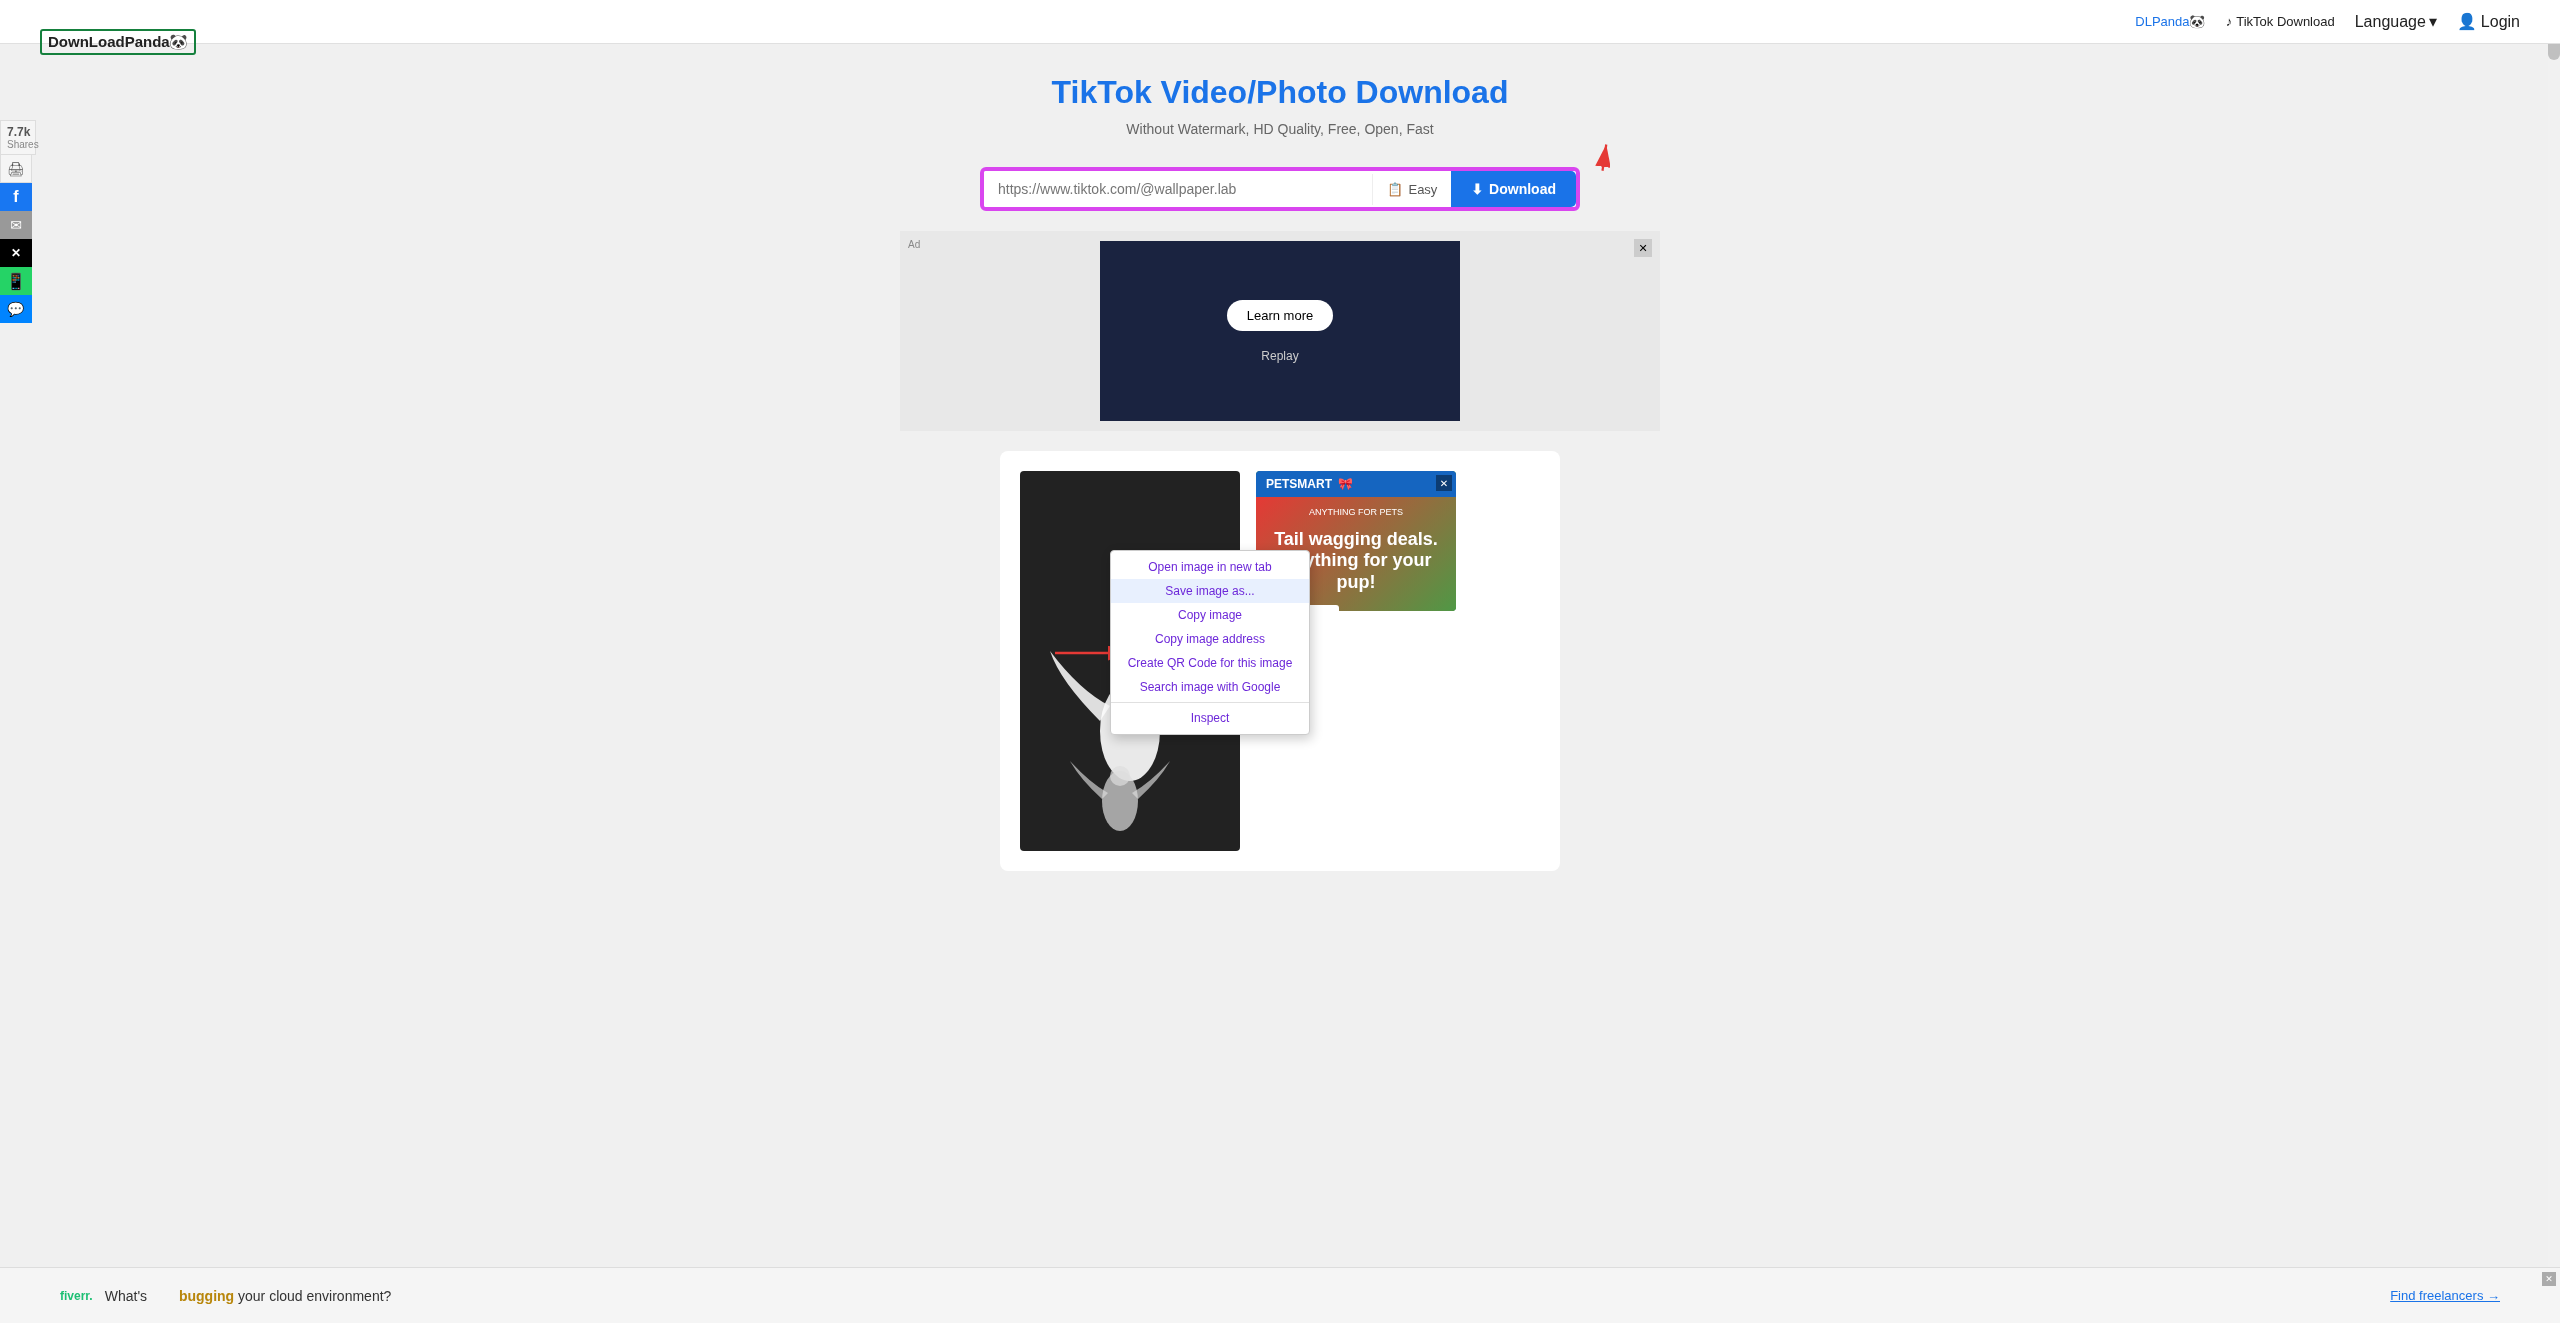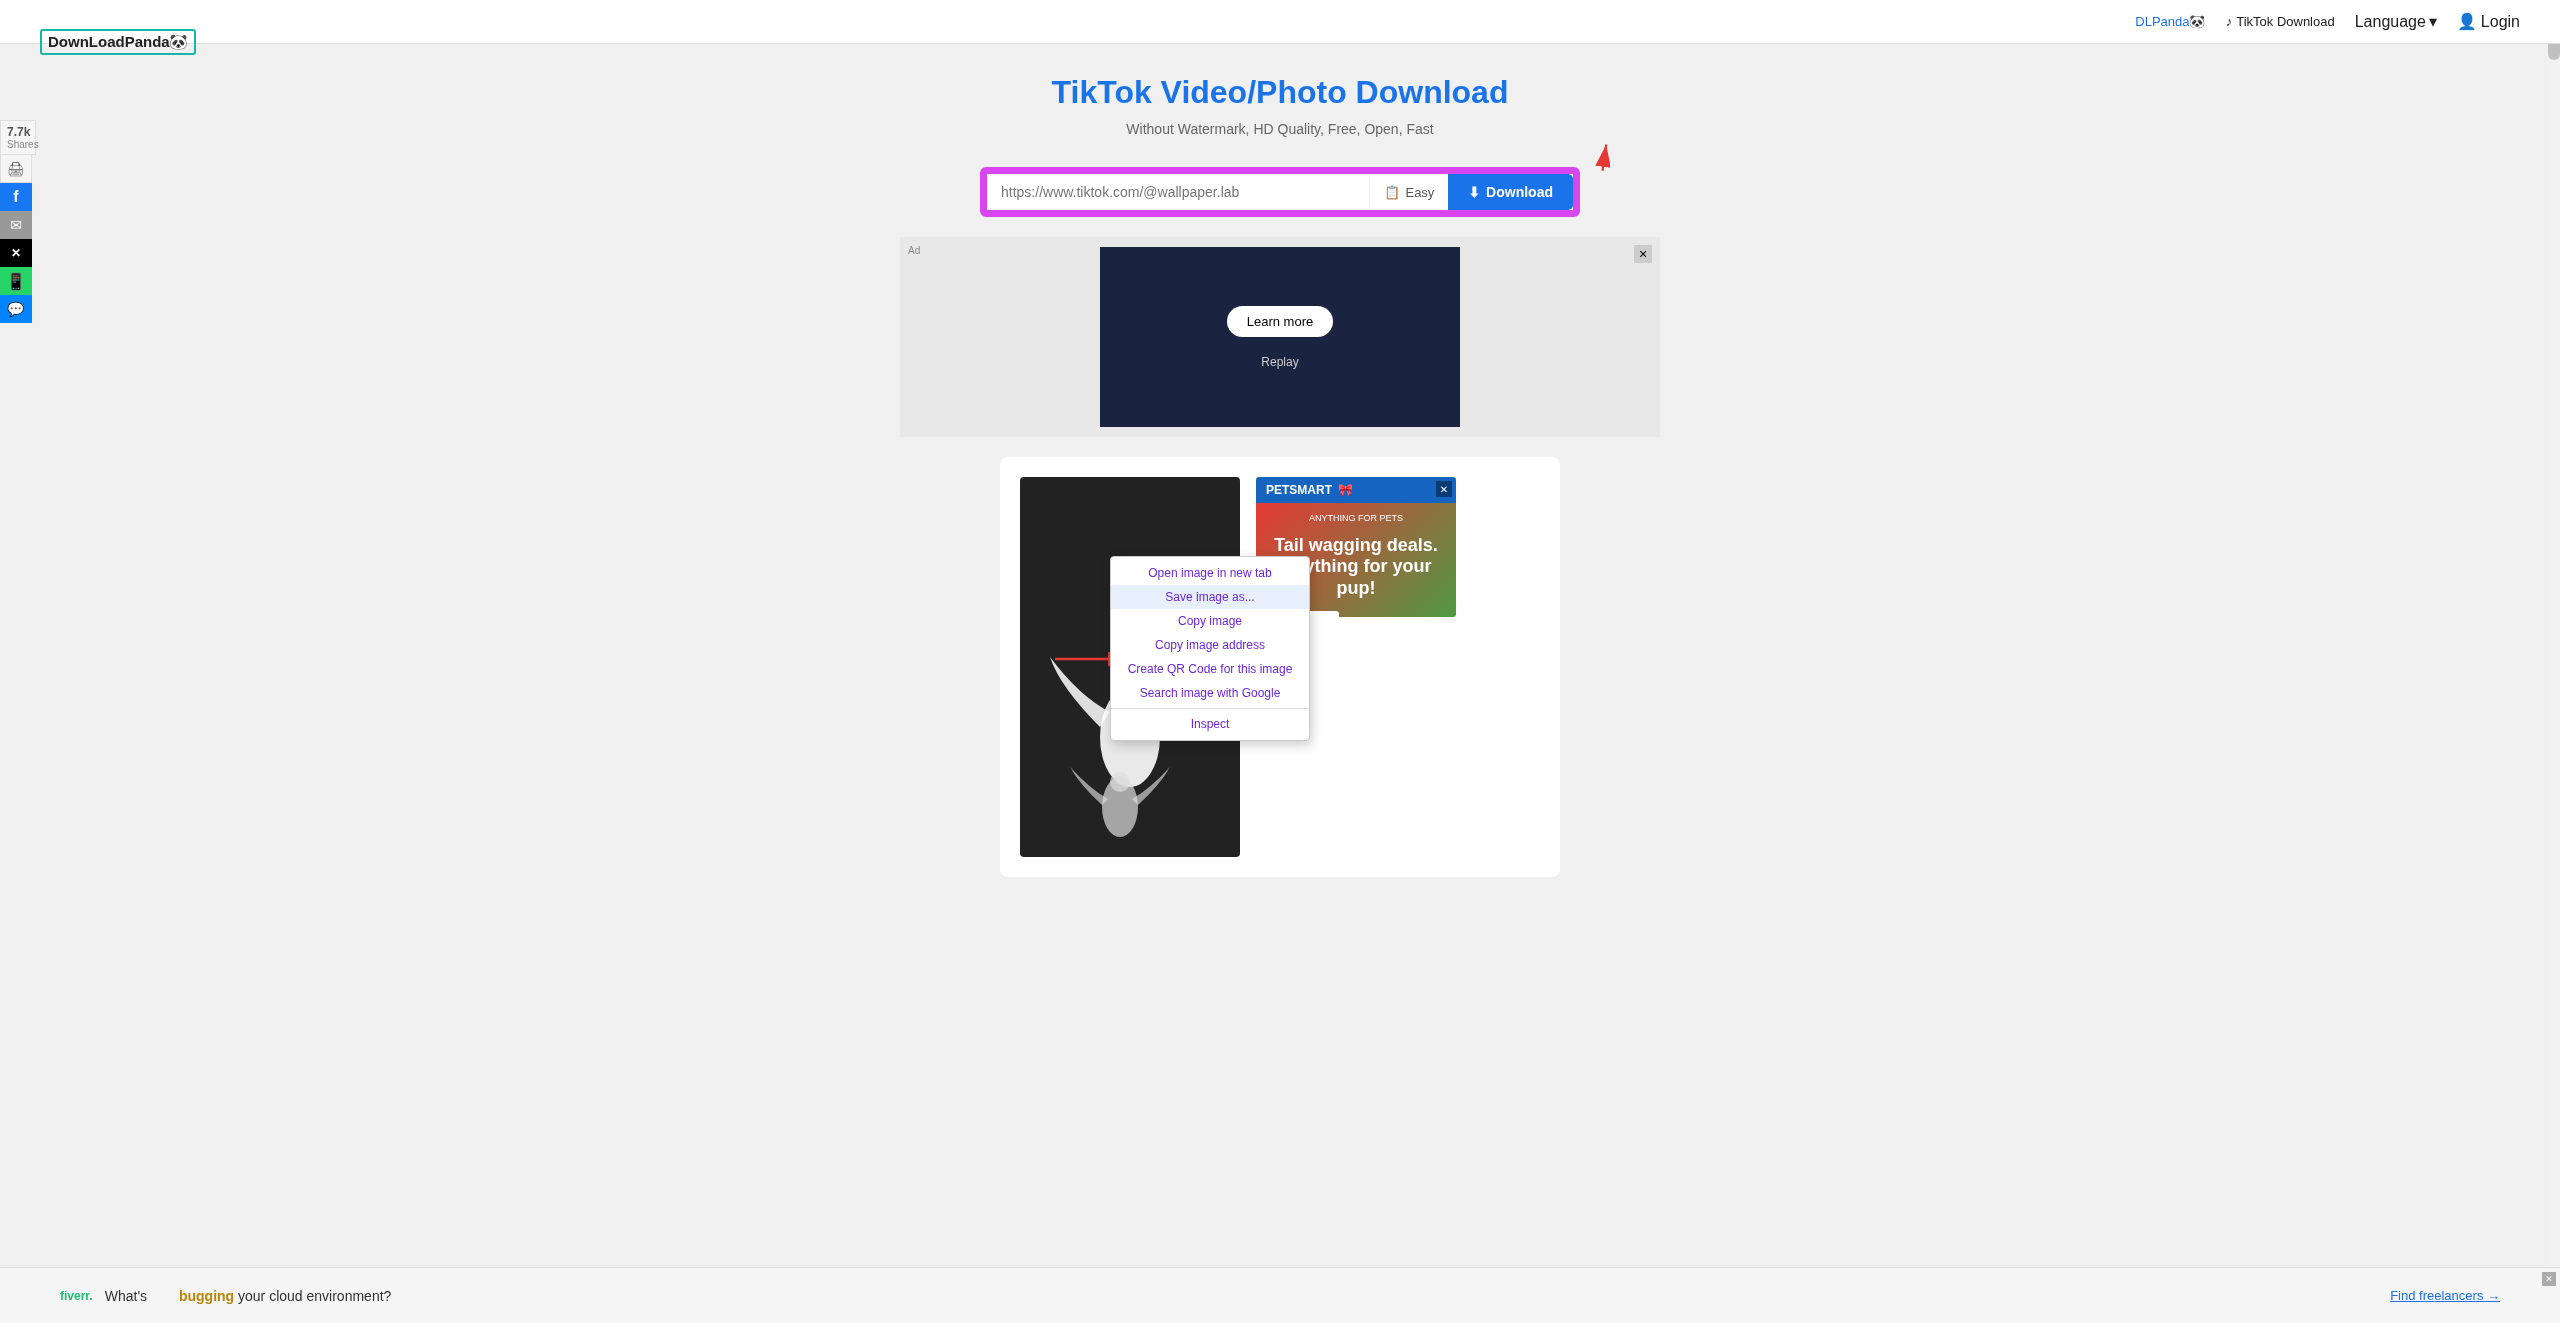--- a/index.html
+++ b/index.html
@@ -24,21 +24,21 @@
       align-items: center;
       justify-content: space-between;
       padding: 0 40px;
       position: relative;
       z-index: 100;
     }
     .header-logo {
       font-size: 15px;
       font-weight: bold;
       color: #222;
-      border: 2px solid #14b8a6;
+      border: 2px solid #15803d;
       padding: 2px 6px;
       border-radius: 3px;
       margin-top: 40px;
     }
     .header-nav {
       display: flex;
       align-items: center;
       gap: 20px;
     }
     .header-nav a {
@@ -127,21 +127,21 @@
       font-size: 14px;
       color: #666;
       margin-bottom: 30px;
     }
 
     
     .search-bar {
       display: flex;
       align-items: center;
       background: #fff;
-      border: 7px solid #d946ef;
+      border: 4px solid #d946ef;
       border-radius: 6px;
       overflow: hidden;
       margin-bottom: 20px;
       max-width: 600px;
       margin-left: auto;
       margin-right: auto;
     }
     .search-input {
       flex: 1;
       border: none;

